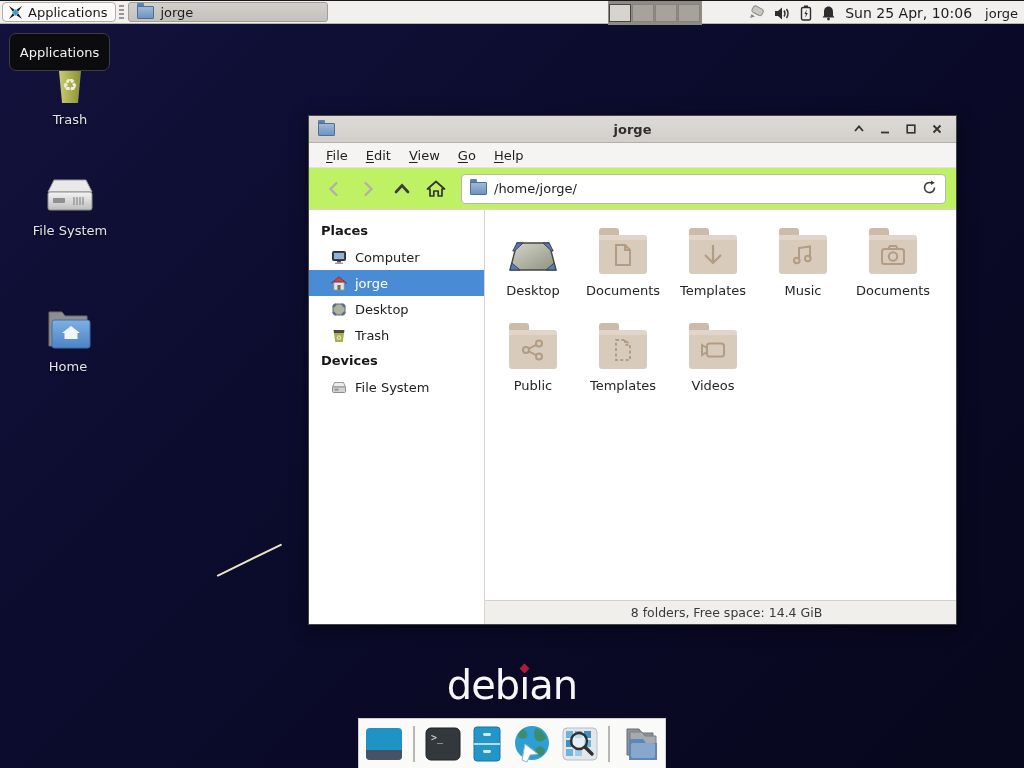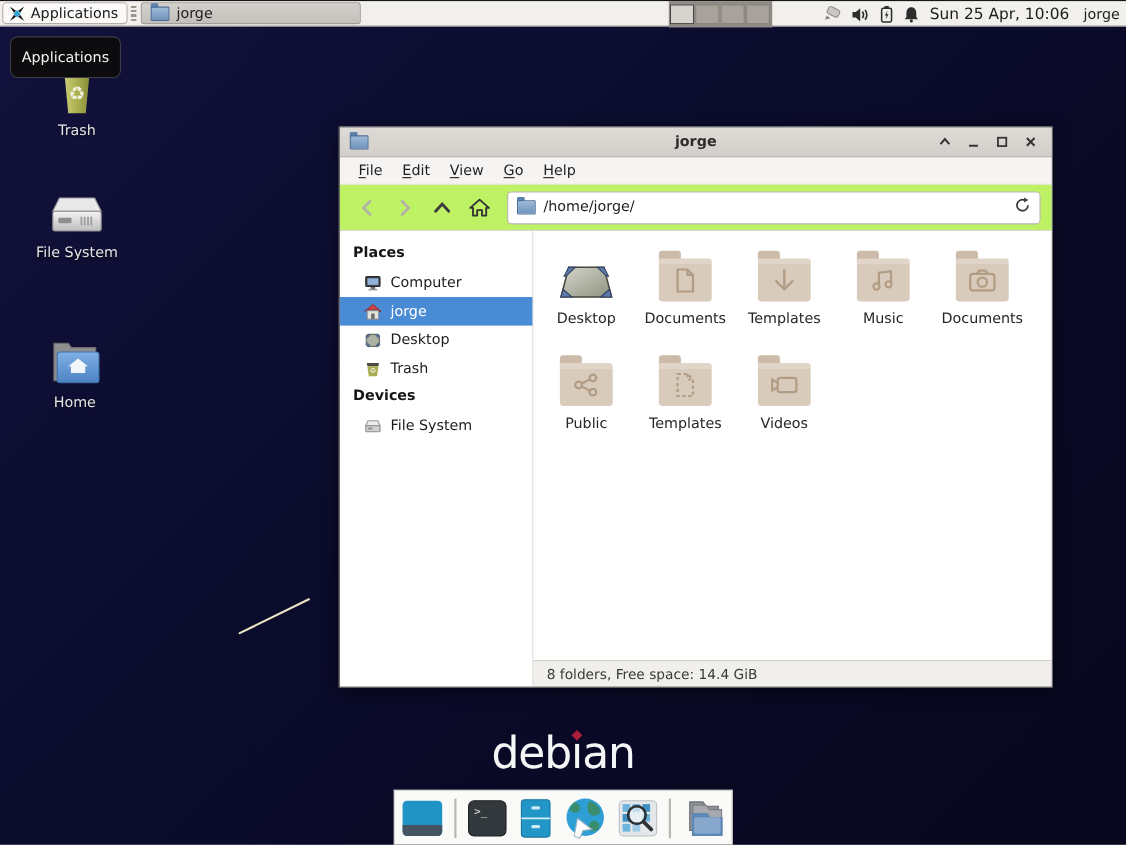--- a/index.html
+++ b/index.html
@@ -107,21 +107,21 @@
 
   #main-col { flex:1; display:flex; flex-direction:column; min-width:0; }
   #file-grid { flex:1; background:#ffffff; display:grid;
     grid-template-columns:repeat(5,90px); grid-auto-rows:95px;
     padding:14px 0 0 3px; align-content:start; }
   .file-item { display:flex; flex-direction:column; align-items:center; }
   .file-item .fi-icon { height:50px; display:flex; align-items:flex-end; justify-content:center; }
   .file-item .fi-label { margin-top:9px; color:#262626; }
 
   #statusbar { height:24px; background:#f1efec; border-top:1px solid #d5d1cd;
-    display:flex; align-items:center; padding-left:12px; color:#3a3a3a; font-size:12.5px; }
+    display:flex; align-items:center; padding-left:12px; color:#3a3a3a; font-size:12.5px;justify-content:center; }
 
   
   .folder48 { position:relative; width:48px; height:39px; }
   .folder48 .tab { position:absolute; left:0; top:-7px; width:20px; height:10px;
     background:#cbbba8; border-radius:3px 3px 0 0; }
   .folder48 .fbody { position:absolute; inset:0; border-radius:0 3px 3px 3px;
     background:linear-gradient(#e0d5c8 0 5px, #d8cbbc 5px); }
   .folder48 .glyph { position:absolute; inset:0; display:flex; align-items:center;
     justify-content:center; }
 

